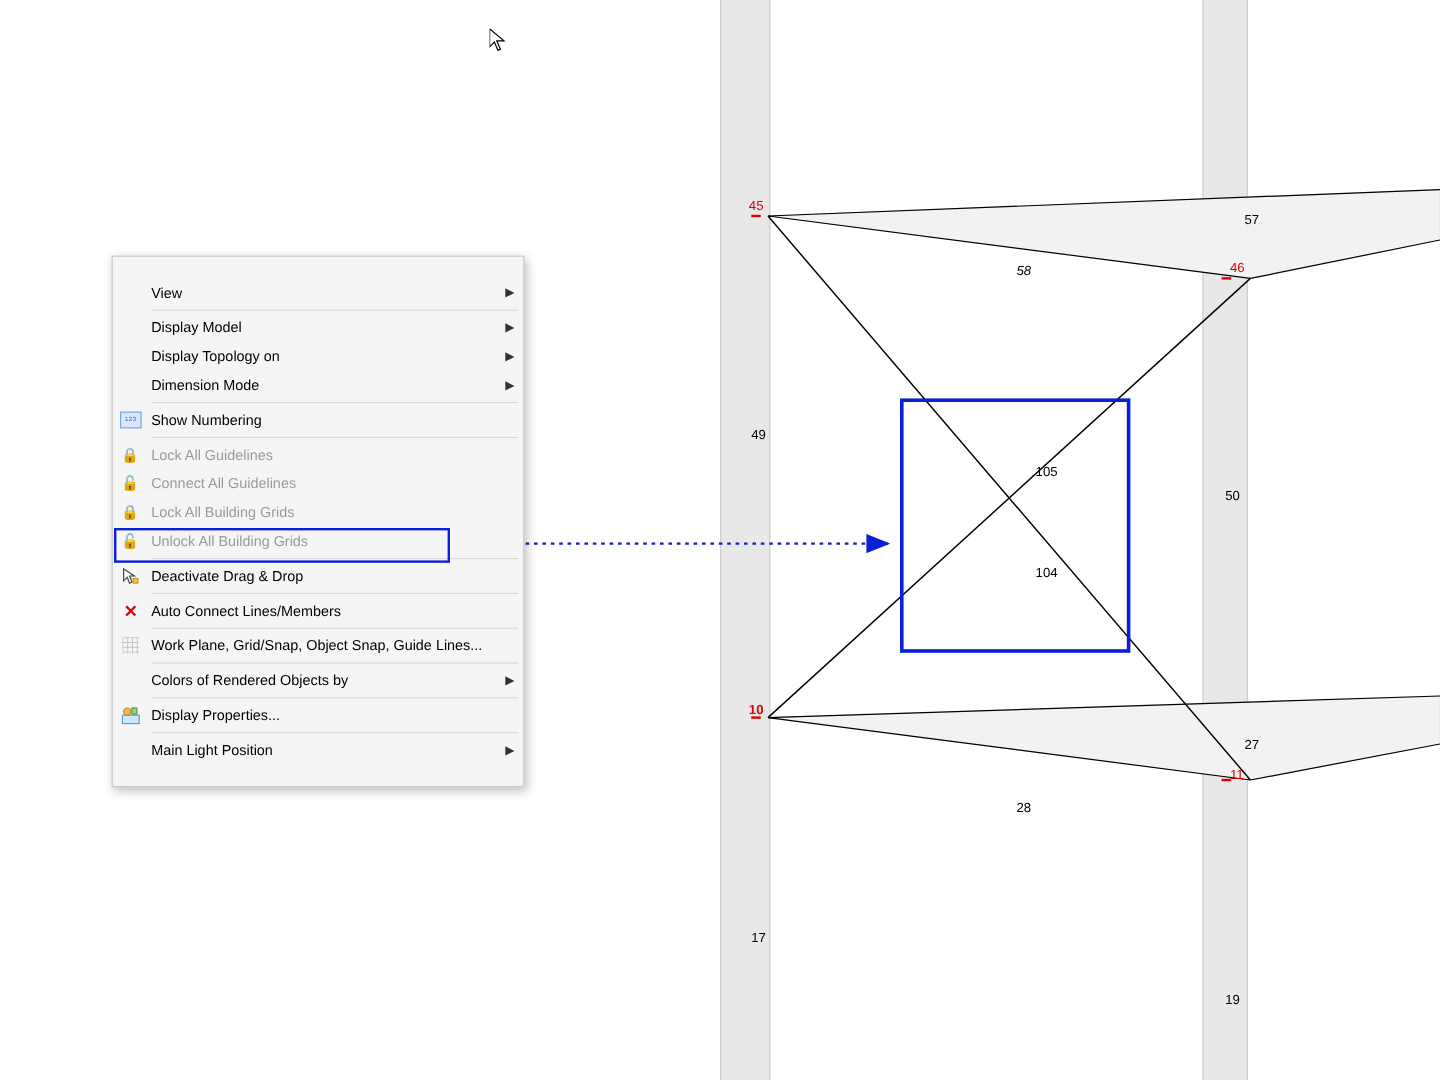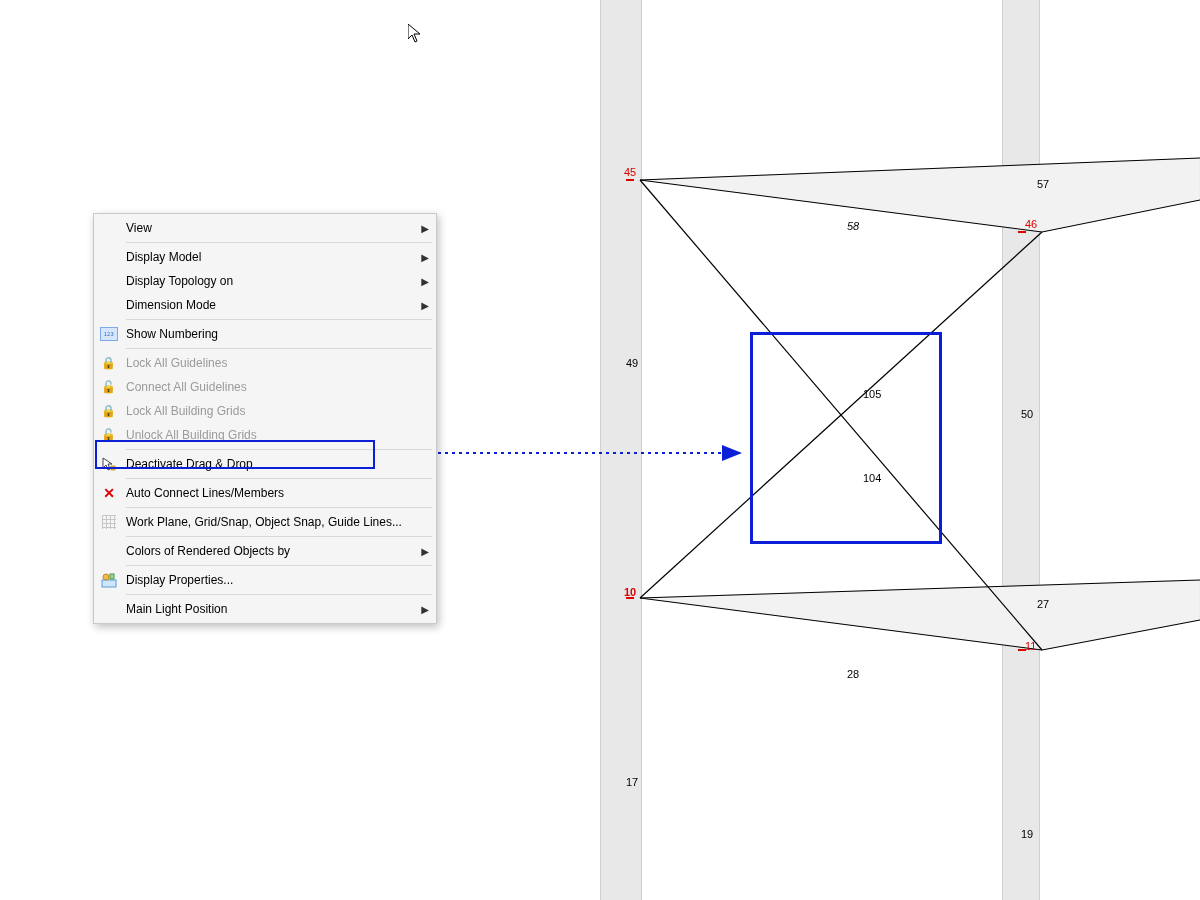--- a/index.html
+++ b/index.html
@@ -21,21 +21,21 @@
 
   
   .context-menu {
     position: absolute;
     left: 93px;
     top: 213px;
     width: 338px;
     background: #f5f5f5;
     border: 1px solid #c9c9c9;
     box-shadow: 2px 3px 8px rgba(0,0,0,0.25);
-    padding: 2px 2px;
+    padding: 18px 2px;
   }
   .menu-item {
     display: flex;
     align-items: center;
     height: 24px;
     position: relative;
   }
   .menu-icon {
     width: 26px;
     height: 22px;
@@ -192,21 +192,21 @@
   <span class="lbl red" style="left:1024px; top:218px;">46</span>
   <span class="lbl red" style="left:623px; top:586px;font-weight:bold;">10</span>
   <span class="lbl red" style="left:1024px; top:640px;">11</span>
 
   <span class="lbl" style="left:625px; top:357px;">49</span>
   <span class="lbl" style="left:1020px; top:408px;">50</span>
   <span class="lbl" style="left:625px; top:776px;">17</span>
   <span class="lbl" style="left:1020px; top:828px;">19</span>
   <span class="lbl" style="left:1036px; top:178px;">57</span>
   <span class="lbl" style="left:846px; top:220px;font-style:italic;">58</span>
-  <span class="lbl" style="left:1036px; top:598px;text-align:center;">27</span>
+  <span class="lbl" style="left:1036px; top:615px;text-align:center;">27</span>
   <span class="lbl" style="left:846px; top:640px;margin-top:28px;">28</span>
   <span class="lbl" style="left:862px; top:388px;">105</span>
   <span class="lbl" style="left:862px; top:472px;">104</span>
 
   <div class="highlight-box highlight-canvas"></div>
 
   <div class="context-menu">
     <div class="menu-item">
       <span class="menu-icon"></span>
       <span class="menu-label">View</span>

